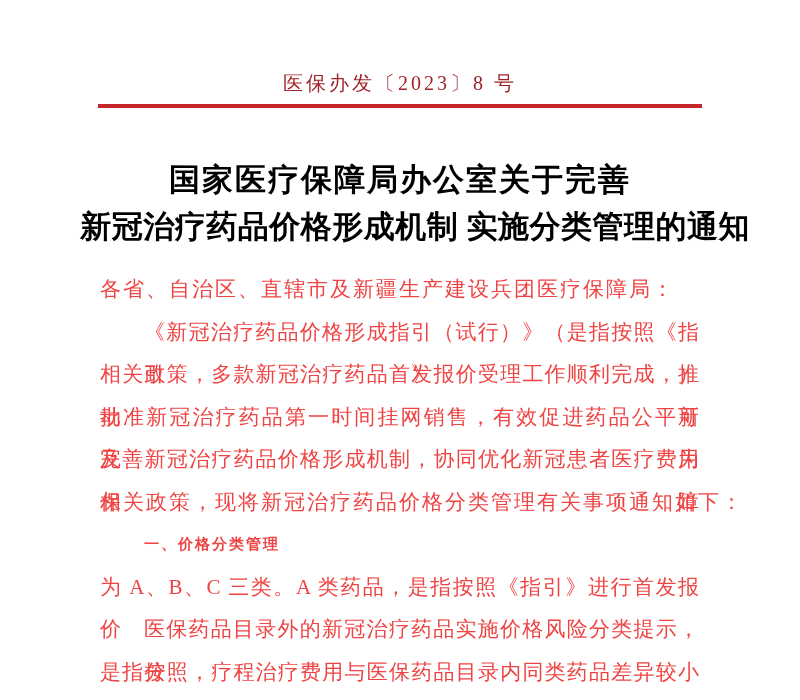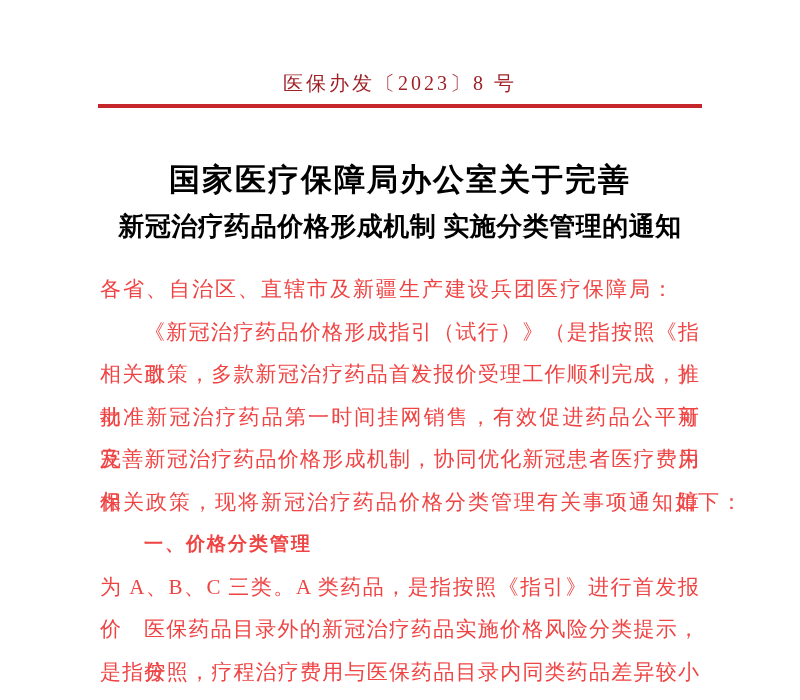--- a/index.html
+++ b/index.html
@@ -37,21 +37,21 @@
     position: absolute;
     top: 112px;
     left: 50px;
     width: 700px;
     text-align: center;
     font-weight: 700;
     color: #000000;
     line-height: 47px;
   }
   .title-line1 { font-size: 31px; letter-spacing: 2px; }
-  .title-line2 { font-size: 26px; letter-spacing: 0.5px; }
+  .title-line2 { font-size: 31px; letter-spacing: 0.5px; text-align: right; }
   .body-block {
     position: absolute;
     top: 224px;
     left: 100px;
     width: 600px;
     font-size: 21px;
     color: #ef4444;
   }
   .body-line {
     height: 42.5px;
@@ -63,21 +63,21 @@
     white-space: normal;
     text-align: justify;
     text-align-last: justify;
     text-justify: inter-character;
     letter-spacing: 1px;
   }
   .body-line.indent { padding-left: 44px; }
   .body-line.bold {
     font-weight: 700;
     font-family: "Liberation Sans", "DejaVu Sans", sans-serif;
-    font-size: 19px;
+    font-size: 15px;
     letter-spacing: 2px;
   }
   .page-footer {
     position: absolute;
     bottom: 16px;
     right: 112px;
     font-size: 19px;
     color: #222222;
     display: flex;
     align-items: center;

